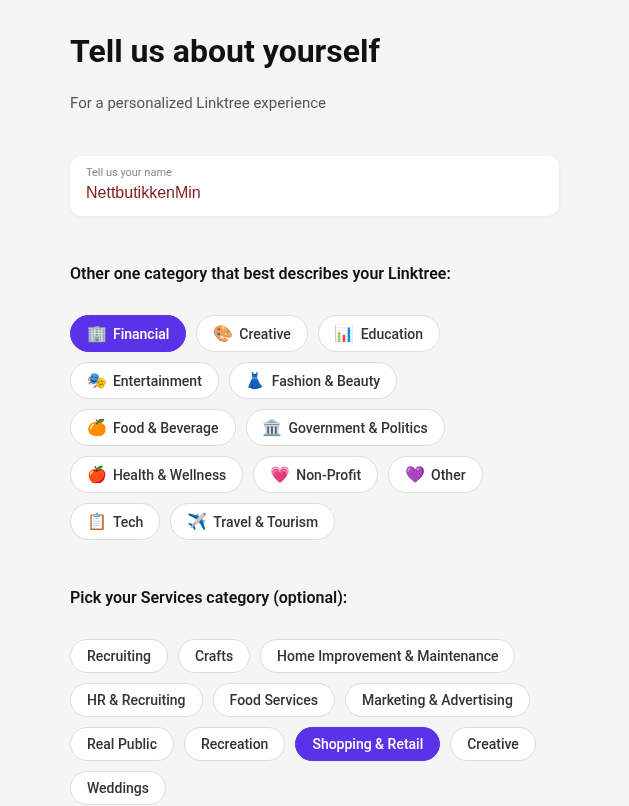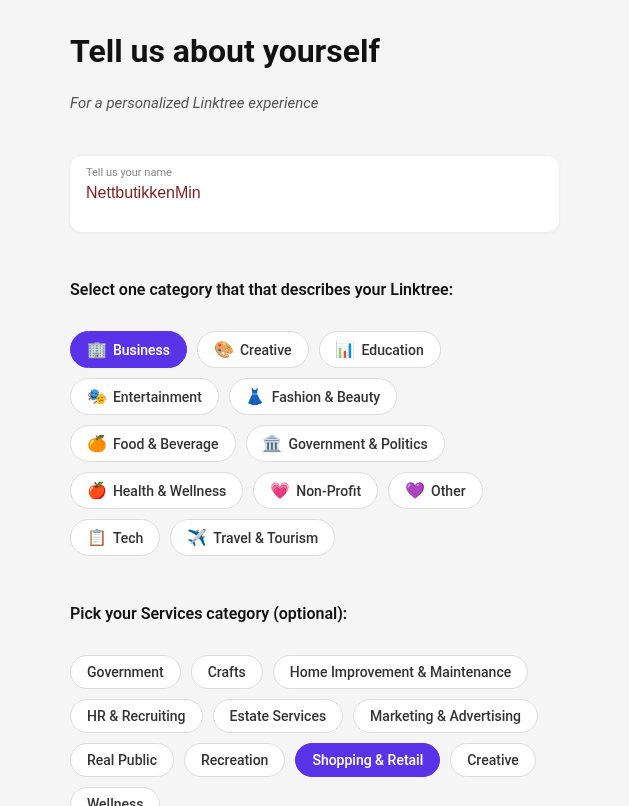--- a/index.html
+++ b/index.html
@@ -24,26 +24,25 @@
     .page-title {
       font-size: 32px;
       font-weight: 700;
       color: #111;
       margin-bottom: 8px;
     }
     .page-subtitle {
       font-size: 15px;
       color: #555;
       margin-bottom: 28px;
-      font-style: italic;
     }
     .name-input-container {
       background: #fff;
       border-radius: 12px;
-      padding: 10px 16px 30px 16px;
+      padding: 10px 16px 14px 16px;
       box-shadow: 0 1px 4px rgba(0,0,0,0.06);
       margin-bottom: 32px;
     }
     .name-input-label {
       font-size: 11px;
       color: #888;
       margin-bottom: 4px;
       display: block;
     }
     .name-input {
@@ -110,25 +109,25 @@
 
 <div class="page-container">
   <h1 class="page-title">Tell us about yourself</h1>
   <p class="page-subtitle">For a personalized Linktree experience</p>
 
   <div class="name-input-container">
     <label class="name-input-label">Tell us your name</label>
     <input class="name-input" type="text" value="NettbutikkenMin" style="">
   </div>
 
-  <p class="section-title">Select one category that that describes your Linktree:</p>
+  <p class="section-title">Other one category that best describes your Linktree:</p>
   <div class="chips-container" id="category-chips">
       <div class="chip selected">
         <span class="chip-icon">🏢</span>
-        <span>Business</span>
+        <span>Financial</span>
       </div>
       <div class="chip">
         <span class="chip-icon">🎨</span>
         <span>Creative</span>
       </div>
       <div class="chip">
         <span class="chip-icon">📊</span>
         <span>Education</span>
       </div>
       <div class="chip">
@@ -165,48 +164,48 @@
       </div>
       <div class="chip">
         <span class="chip-icon">✈️</span>
         <span>Travel &amp; Tourism</span>
       </div>
     </div>
 
   <p class="section-title">Pick your Services category (optional):</p>
   <div class="chips-container" id="business-chips">
       <div class="chip">
-        <span>Government</span>
+        <span>Recruiting</span>
       </div>
       <div class="chip">
         <span>Crafts</span>
       </div>
       <div class="chip">
         <span>Home Improvement &amp; Maintenance</span>
       </div>
       <div class="chip">
         <span>HR &amp; Recruiting</span>
       </div>
       <div class="chip">
-        <span>Estate Services</span>
+        <span>Food Services</span>
       </div>
       <div class="chip">
         <span>Marketing &amp; Advertising</span>
       </div>
       <div class="chip">
         <span>Real Public</span>
       </div>
       <div class="chip">
         <span>Recreation</span>
       </div>
       <div class="chip selected">
         <span>Shopping &amp; Retail</span>
       </div>
       <div class="chip">
         <span>Creative</span>
       </div>
       <div class="chip">
-        <span>Wellness</span>
+        <span>Weddings</span>
       </div>
     </div>
 
   <button class="continue-btn">Continue</button>
 </div>
 
 </body></html>

